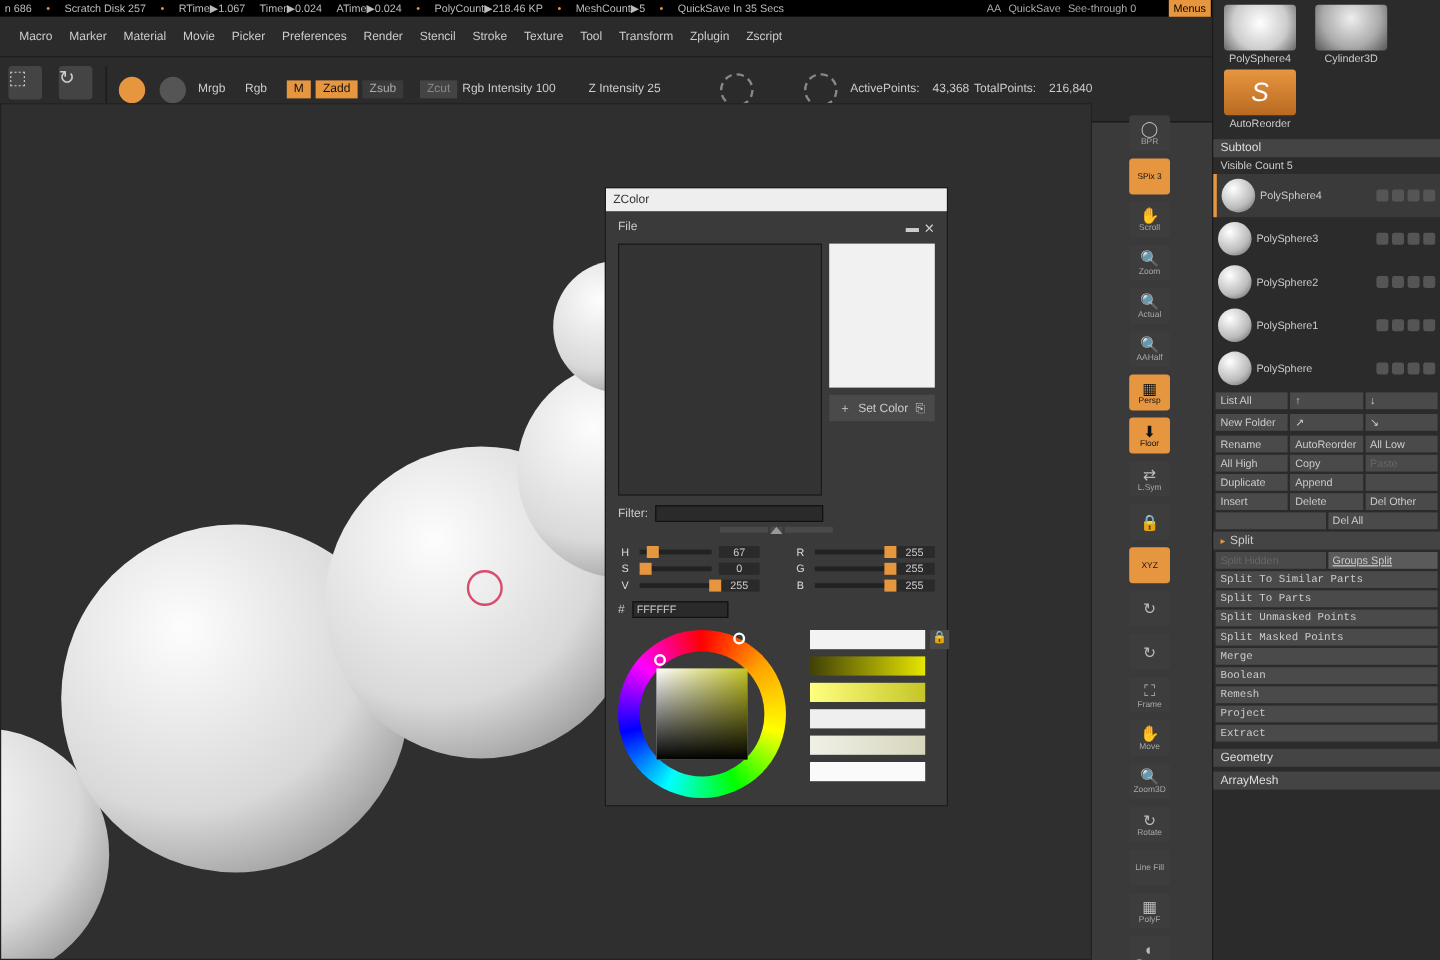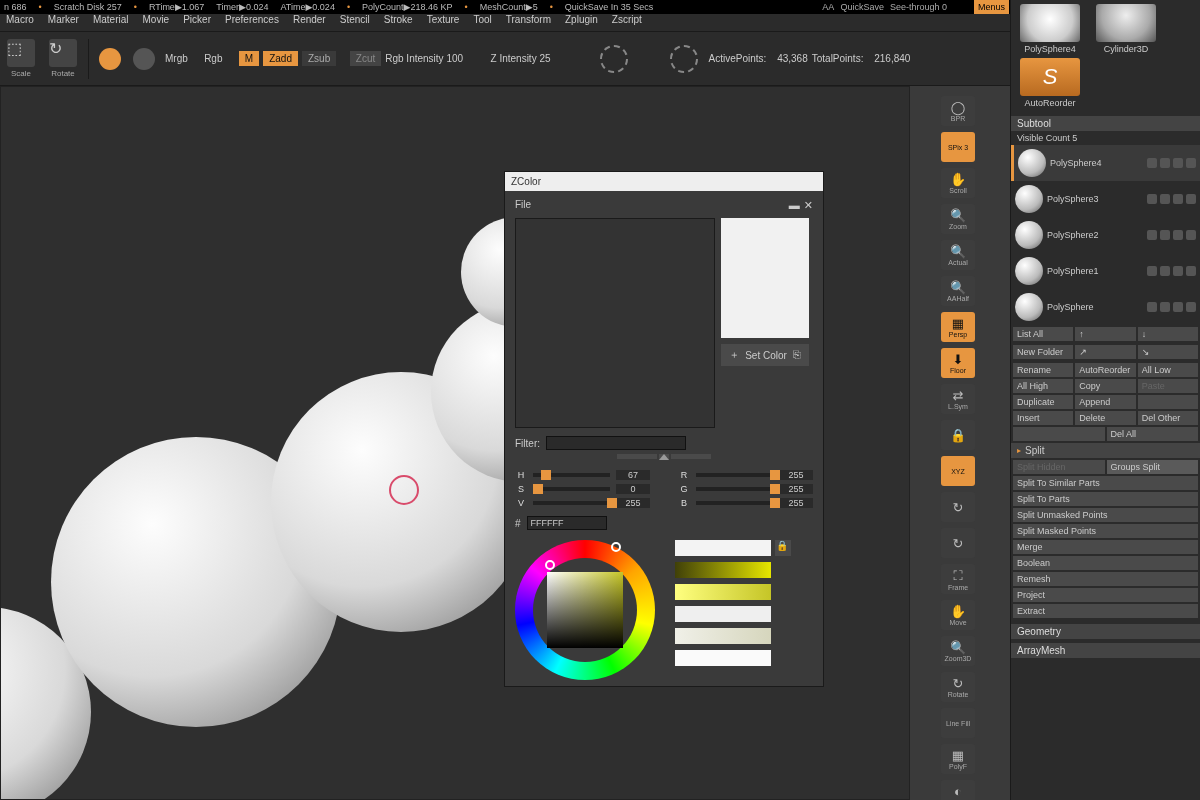--- a/index.html
+++ b/index.html
@@ -7,21 +7,21 @@
 
 
 .statusbar { height:14px; background:#000; font-size:9px; color:#bbb; padding:0 4px; line-height:14px; display:flex; gap:12px; }
 .statusbar .hl { color:#e79640; }
 .status-right { position:absolute; right:2px; top:0; display:flex; gap:6px; align-items:center; }
 .status-right .btn { background:#e79640; color:#000; padding:0 4px; font-size:9px;margin-left:21px; }
 .status-right .txt { color:#aaa; font-size:9px; }
 .status-right .ic { width:12px; height:12px; background:#333; border:1px solid #555; }
 
 
-.menubar { height:18px; background:#2b2b2b; border-bottom:1px solid #1a1a1a; font-size:10px; color:#ccc; display:flex; gap:14px; padding:0 6px; }
+.menubar { height:34px; background:#2b2b2b; border-bottom:1px solid #1a1a1a; font-size:10px; color:#ccc; display:flex; gap:14px; padding:0 16px; align-items:center; }
 .menubar span { cursor:pointer; }
 
 
 .toolbar { height:54px; background:#2b2b2b; display:flex; align-items:center; padding:0 4px; gap:8px; border-bottom:1px solid #1a1a1a; }
 .toolbtn { display:flex; flex-direction:column; align-items:center; width:34px; }
 .toolbtn .ic { width:28px; height:28px; background:#444; border-radius:3px; }
 .toolbtn .lb { font-size:8px; color:#aaa; margin-top:2px; }
 .chan { width:22px; height:22px; border-radius:50%; background:#555; margin:0 2px; }
 .chan.on { background:#e79640; }
 .labset { display:flex; flex-direction:row; font-size:10px; gap:4px; }
@@ -51,28 +51,28 @@
 .thumb .tl { font-size:9px; color:#ccc; margin-top:2px; }
 .sectionhead { background:#444; color:#ddd; font-size:10px; padding:2px 6px; margin-top:4px; }
 .subtool-row { display:flex; align-items:center; padding:2px 4px; height:36px; gap:4px; }
 .subtool-row.sel { background:#3a3a3a; border-left:3px solid #e79640; }
 .subtool-row .ball { width:28px; height:28px; border-radius:50%; background:radial-gradient(circle at 35% 30%, #fff, #bbb 60%, #555); }
 .subtool-row .nm { font-size:9px; color:#ccc; flex:1; }
 .subtool-row .icons { display:flex; gap:3px; }
 .subtool-row .icons span { width:10px; height:10px; background:#555; border-radius:2px; }
 .panelbtns { display:flex; flex-wrap:wrap; padding:2px; gap:2px; }
 .pbtn { background:#4a4a4a; color:#ccc; font-size:9px; padding:2px 4px; flex:1; min-width:60px; text-align:left; cursor:pointer; }
-.pbtn.wide { min-width:140px; }
+.pbtn.wide { min-width:140px;font-family:Liberation Mono, monospace; }
 .pbtn.dim { color:#666; }
-.pbtn.hl { background:#5a5a5a; }
+.pbtn.hl { background:#5a5a5a;text-decoration:underline; }
 .splithead { background:#444; padding:2px 6px; font-size:10px; display:flex; align-items:center; }
 .splithead::before { content:"▸"; color:#e79640; margin-right:4px; font-size:8px; }
 
 
-.popup { position:absolute; left:504px; top:171px; width:320px; background:#3a3a3a; border:1px solid #1a1a1a; }
+.popup { position:absolute; left:504px; top:156px; width:286px; background:#3a3a3a; border:1px solid #1a1a1a; }
 .popup-title { background:#eee; color:#333; font-size:10px; padding:4px 6px; }
 .popup-body { padding:6px 10px; }
 .filerow { font-size:10px; color:#ccc; display:flex; justify-content:space-between; padding:2px 0 6px; }
 .filerow .cls { display:flex; gap:4px; }
 .filerow .cls span { cursor:pointer; font-size:11px; }
 .colbox { display:flex; gap:6px; }
 .colbox .big { width:200px; height:210px; background:#333; border:1px solid #1a1a1a; }
 .colbox .small { width:88px; height:120px; background:#f1f1f1; }
 .setcolor { background:#4a4a4a; font-size:10px; padding:4px; display:flex; gap:6px; align-items:center; margin-top:6px; width:88px; justify-content:center; }
 .filterrow { display:flex; align-items:center; gap:6px; font-size:10px; margin-top:8px; }

